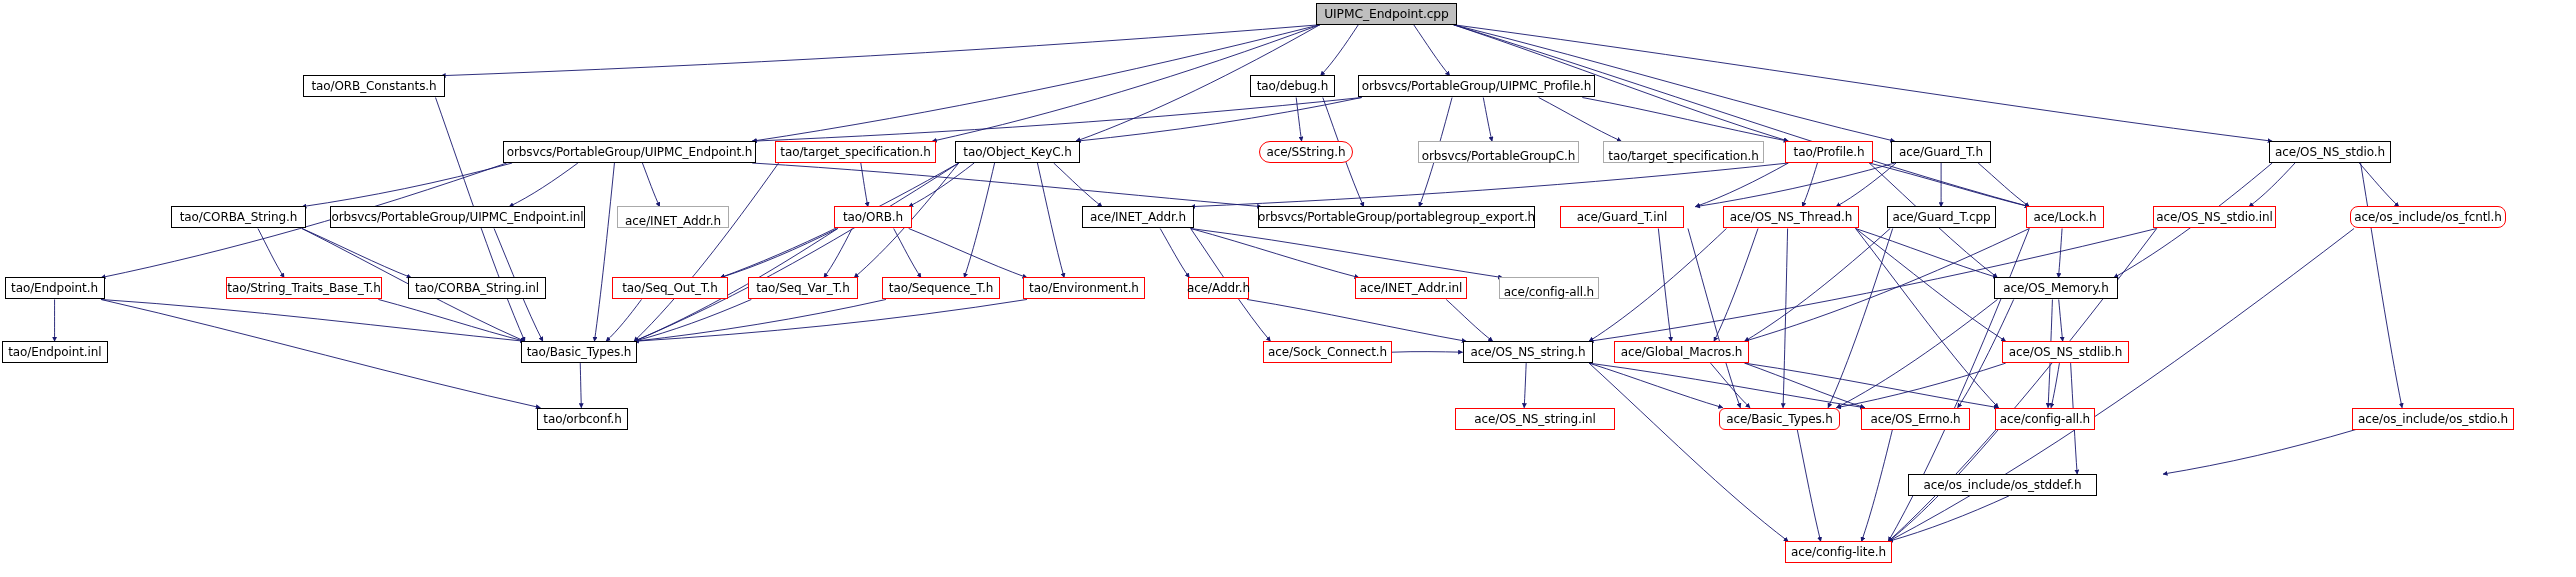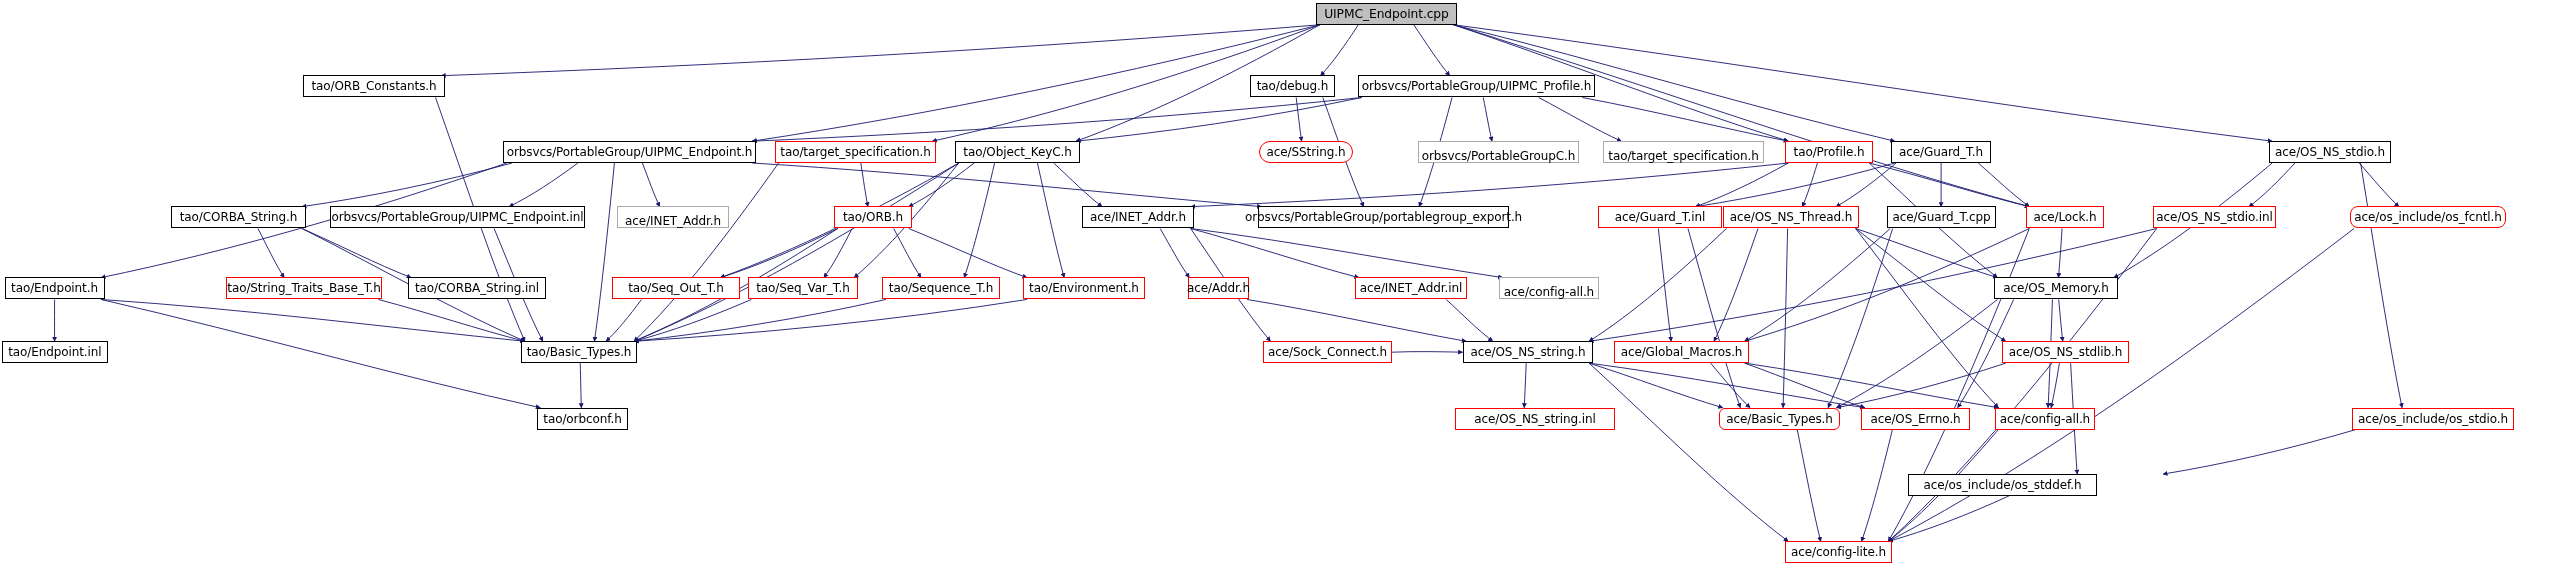--- a/index.html
+++ b/index.html
@@ -194,24 +194,24 @@
       </div>
       <div class="node gray" style="left: 617px; top: 206px; width: 112px;">
         <span>ace/INET_Addr.h</span>
       </div>
       <div class="node red" style="left: 834px; top: 206px; width: 78px;">
         <span>tao/ORB.h</span>
       </div>
       <div class="node" style="left: 1082px; top: 206px; width: 112px;">
         <span>ace/INET_Addr.h</span>
       </div>
-      <div class="node" style="left: 1258px; top: 206px; width: 251px;">
+      <div class="node" style="left: 1258px; top: 206px; width: 277px;">
         <span>orbsvcs/PortableGroup/portablegroup_export.h</span>
       </div>
-      <div class="node red" style="left: 1598px; top: 206px; width: 124px;">
+      <div class="node red" style="left: 1560px; top: 206px; width: 124px;">
         <span>ace/Guard_T.inl</span>
       </div>
       <div class="node red" style="left: 1723px; top: 206px; width: 136px;">
         <span>ace/OS_NS_Thread.h</span>
       </div>
       <div class="node" style="left: 1887px; top: 206px; width: 109px;">
         <span>ace/Guard_T.cpp</span>
       </div>
       <div class="node red" style="left: 2026px; top: 206px; width: 78px;">
         <span>ace/Lock.h</span>
@@ -224,21 +224,21 @@
       </div>
       <div class="node" style="left: 4.5px; top: 277px; width: 100px;">
         <span>tao/Endpoint.h</span>
       </div>
       <div class="node red" style="left: 226px; top: 277px; width: 156px;">
         <span>tao/String_Traits_Base_T.h</span>
       </div>
       <div class="node" style="left: 408px; top: 277px; width: 138px;">
         <span>tao/CORBA_String.inl</span>
       </div>
-      <div class="node red" style="left: 612px; top: 277px; width: 128px;">
+      <div class="node red" style="left: 612px; top: 277px; width: 116px;">
         <span>tao/Seq_Out_T.h</span>
       </div>
       <div class="node red" style="left: 748px; top: 277px; width: 110px;">
         <span>tao/Seq_Var_T.h</span>
       </div>
       <div class="node red" style="left: 882px; top: 277px; width: 118px;">
         <span>tao/Sequence_T.h</span>
       </div>
       <div class="node red" style="left: 1023px; top: 277px; width: 122px;">
         <span>tao/Environment.h</span>

